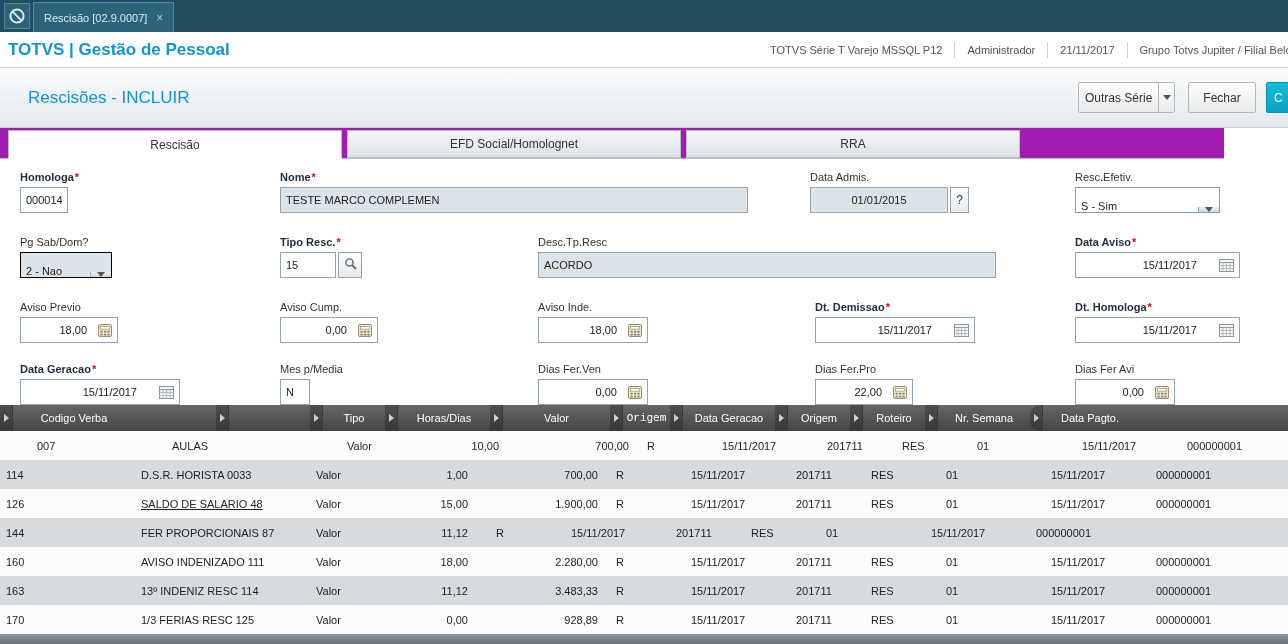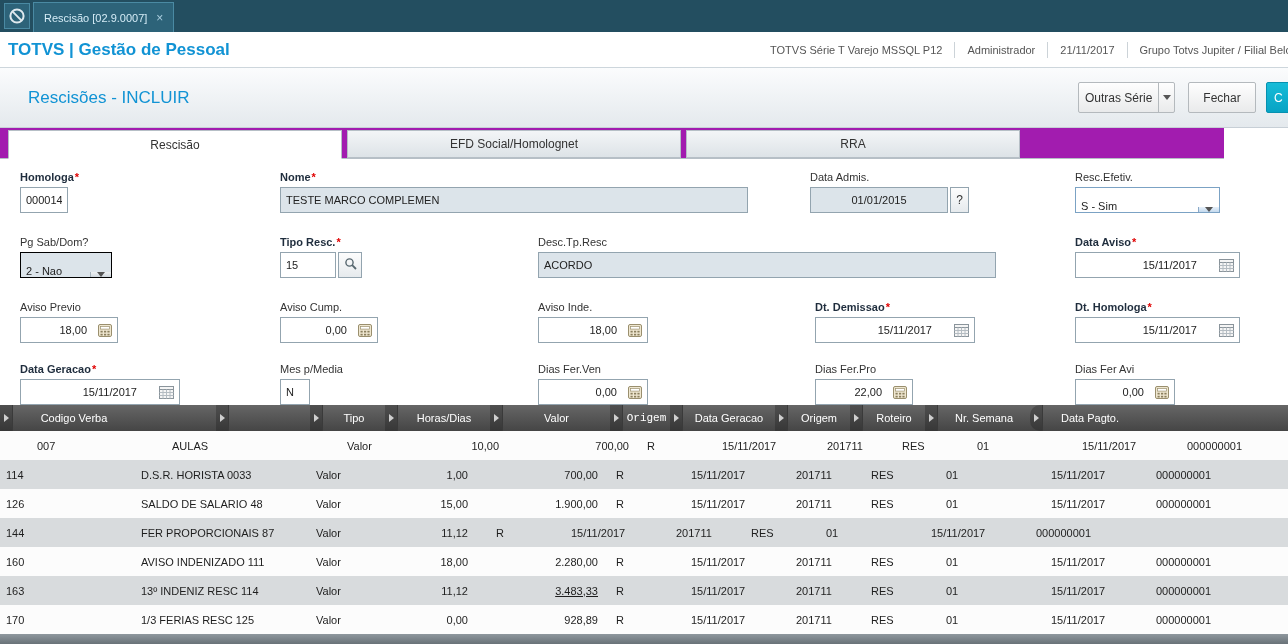--- a/index.html
+++ b/index.html
@@ -487,21 +487,21 @@
         <div class="g-cell col-5" style="width: 75px;">R</div>
         <div class="g-cell col-6" style="width: 105px;">15/11/2017</div>
         <div class="g-cell col-7" style="width: 75px;">201711</div>
         <div class="g-cell col-8" style="width: 75px;">RES</div>
         <div class="g-cell col-9" style="width: 105px;">01</div>
         <div class="g-cell col-10" style="width: 105px;">15/11/2017</div>
         <div class="g-cell col-11" style="width: 138px;">000000001</div>
       </div>
       <div class="g-row even">
         <div class="g-cell col-0" style="width: 135px;">126</div>
-        <div class="g-cell col-1" style="width: 175px;">SALDO DE SALARIO 48</div>
+        <div class="g-cell col-1" style="width: 175px; text-decoration: underline;">SALDO DE SALARIO 48</div>
         <div class="g-cell col-2" style="width: 75px;">Valor</div>
         <div class="g-cell col-3" style="width: 105px;">15,00</div>
         <div class="g-cell col-4" style="width: 120px;">1.900,00</div>
         <div class="g-cell col-5" style="width: 75px;">R</div>
         <div class="g-cell col-6" style="width: 105px;">15/11/2017</div>
         <div class="g-cell col-7" style="width: 75px;">201711</div>
         <div class="g-cell col-8" style="width: 75px;">RES</div>
         <div class="g-cell col-9" style="width: 105px;">01</div>
         <div class="g-cell col-10" style="width: 105px;">15/11/2017</div>
         <div class="g-cell col-11" style="width: 138px;">000000001</div>
@@ -531,21 +531,21 @@
         <div class="g-cell col-8" style="width: 75px;">RES</div>
         <div class="g-cell col-9" style="width: 105px;">01</div>
         <div class="g-cell col-10" style="width: 105px;">15/11/2017</div>
         <div class="g-cell col-11" style="width: 138px;">000000001</div>
       </div>
       <div class="g-row odd">
         <div class="g-cell col-0" style="width: 135px;">163</div>
         <div class="g-cell col-1" style="width: 175px;">13º INDENIZ RESC 114</div>
         <div class="g-cell col-2" style="width: 75px;">Valor</div>
         <div class="g-cell col-3" style="width: 105px;">11,12</div>
-        <div class="g-cell col-4" style="width: 120px; text-decoration: underline;">3.483,33</div>
+        <div class="g-cell col-4" style="width: 120px;">3.483,33</div>
         <div class="g-cell col-5" style="width: 75px;">R</div>
         <div class="g-cell col-6" style="width: 105px;">15/11/2017</div>
         <div class="g-cell col-7" style="width: 75px;">201711</div>
         <div class="g-cell col-8" style="width: 75px;">RES</div>
         <div class="g-cell col-9" style="width: 105px;">01</div>
         <div class="g-cell col-10" style="width: 105px;">15/11/2017</div>
         <div class="g-cell col-11" style="width: 138px;">000000001</div>
       </div>
       <div class="g-row even">
         <div class="g-cell col-0" style="width: 135px;">170</div>

